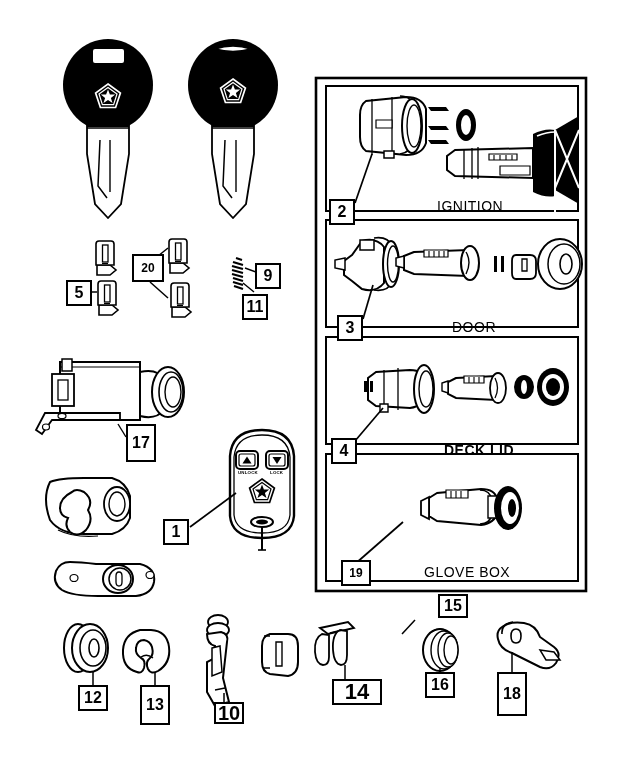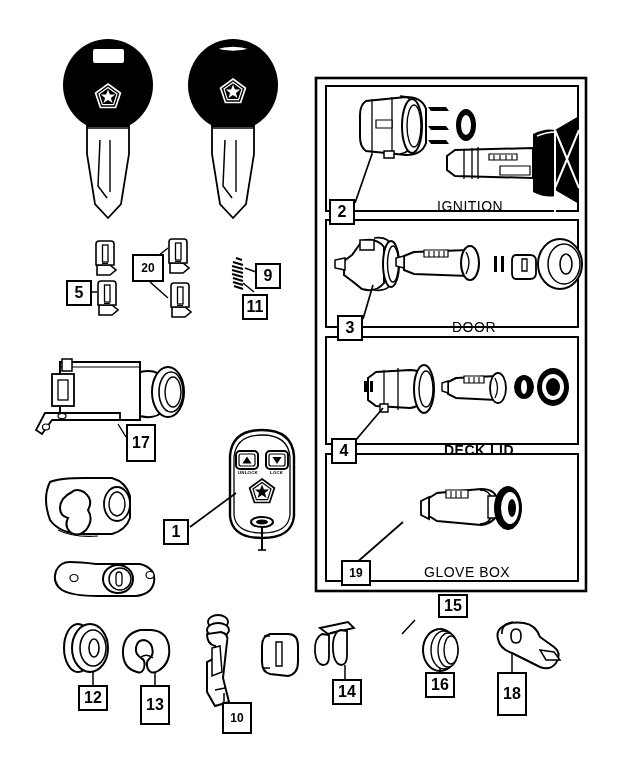--- a/index.html
+++ b/index.html
@@ -307,25 +307,25 @@
 
 <div class="fobtxt" style="left:238px;top:470px;">UNLOCK</div>
 <div class="fobtxt" style="left:270px;top:470px;">LOCK</div>
 
 <div class="callout" style="left:163px;top:519px;width:26px;height:26px;font-size:16px;">1</div>
 <div class="callout" style="left:329px;top:199px;width:26px;height:26px;font-size:16px;">2</div>
 <div class="callout" style="left:337px;top:315px;width:26px;height:26px;font-size:16px;">3</div>
 <div class="callout" style="left:331px;top:438px;width:26px;height:26px;font-size:16px;">4</div>
 <div class="callout" style="left:66px;top:280px;width:26px;height:26px;font-size:16px;">5</div>
 <div class="callout" style="left:255px;top:263px;width:26px;height:26px;font-size:16px;">9</div>
-<div class="callout" style="left:214px;top:702px;width:30px;height:32px;font-size:12px;margin-left:8px;">10</div>
+<div class="callout" style="left:214px;top:702px;width:30px;height:22px;font-size:20px;">10</div>
 <div class="callout" style="left:242px;top:294px;width:26px;height:26px;font-size:16px;">11</div>
 <div class="callout" style="left:78px;top:685px;width:30px;height:26px;font-size:16px;">12</div>
 <div class="callout" style="left:140px;top:685px;width:30px;height:40px;font-size:16px;">13</div>
-<div class="callout" style="left:332px;top:679px;width:30px;height:26px;font-size:16px;">14</div>
+<div class="callout" style="left:332px;top:679px;width:50px;height:26px;font-size:22px;">14</div>
 <div class="callout" style="left:411px;top:594px;width:30px;height:24px;font-size:16px;margin-left:27px;">15</div>
 <div class="callout" style="left:425px;top:672px;width:30px;height:26px;font-size:16px;text-align:right;">16</div>
 <div class="callout" style="left:126px;top:424px;width:30px;height:38px;font-size:16px;">17</div>
 <div class="callout" style="left:497px;top:672px;width:30px;height:44px;font-size:16px;">18</div>
 <div class="callout" style="left:341px;top:560px;width:30px;height:26px;font-size:12px;">19</div>
 <div class="callout" style="left:132px;top:254px;width:32px;height:28px;font-size:12px;">20</div>
 
 </div>
 
 </body></html>

